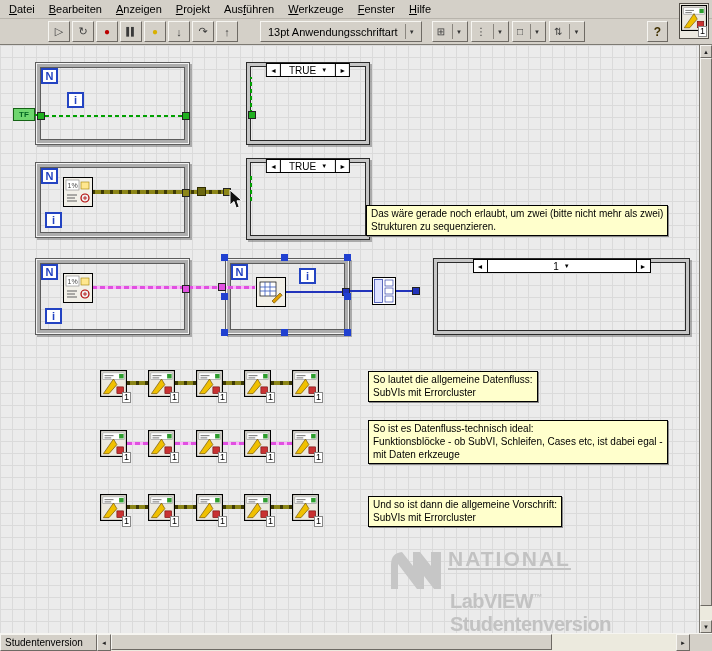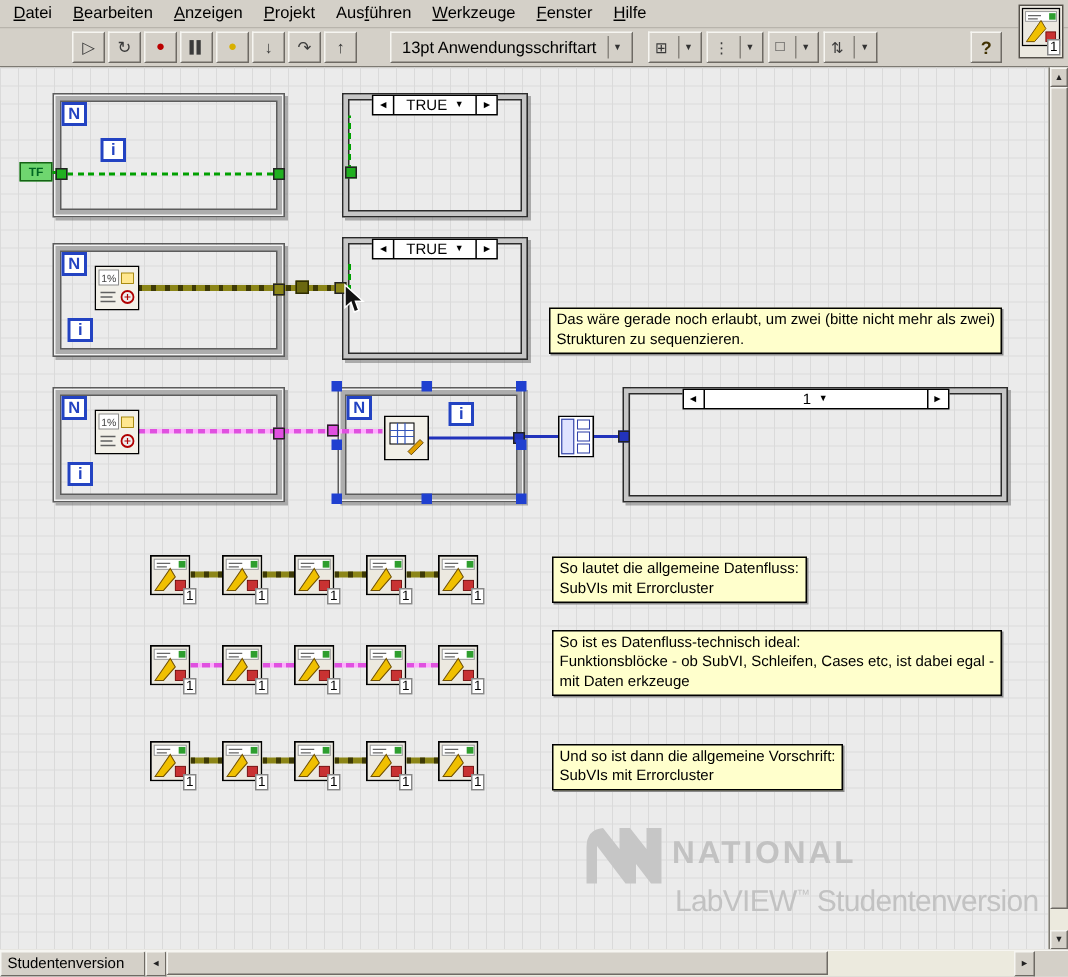--- a/index.html
+++ b/index.html
@@ -18,21 +18,21 @@
   .ddcell{width:13px;height:15px;margin-left:7px;border-left:1px solid #8a867f;display:flex;align-items:center;justify-content:center;font-size:6px;color:#333;}
   .icondd{height:21px;display:flex;align-items:center;background:#d4d0c8;border:1px solid;border-color:#f6f5f1 #6e6a64 #6e6a64 #f6f5f1;padding:0 2px 0 4px;margin-right:3px;font-size:10px;color:#3a3a3a;}
   .helpbtn{width:21px;height:21px;margin-left:auto;margin-right:44px;background:#d4d0c8;border:1px solid;border-color:#f6f5f1 #6e6a64 #6e6a64 #f6f5f1;display:flex;align-items:center;justify-content:center;font-weight:bold;font-size:12px;color:#403000;}
   .vi-badge{position:absolute;top:3px;right:3px;width:30px;height:36px;border:1px solid #55514a;background:#ece9e0;z-index:50;padding:1px;}
   .vi-badge .num{position:absolute;right:1px;bottom:1px;background:#fff;border:1px solid #888;font-size:9px;line-height:9px;padding:0 1px;}
 
   
   .diagram{position:absolute;left:0;top:45px;width:699px;height:588px;overflow:hidden;background-color:#ebebeb;background-image:linear-gradient(#dadada 1px,transparent 1px),linear-gradient(90deg,#dadada 1px,transparent 1px);background-size:12px 12px;}
   .struct{position:absolute;}
   .forloop{border:1px solid #5c5c5c;box-shadow:inset 0 0 0 1px #f2f2f2,inset 0 0 0 4px #adadad,inset 0 0 0 5px #5c5c5c,2px 2px 0 rgba(90,90,90,.45);}
-  .casestruct{border:1px solid #2a2a2a;box-shadow:inset 0 0 0 3px #c6c6c6,inset 0 0 0 4px #2a2a2a,2px 2px 0 rgba(90,90,90,.45);}
+  .casestruct{border:1px solid #2a2a2a;box-shadow:inset 0 0 0 3px #c6c6c6,inset 0 0 0 4px #2a2a2a,2px 2px 0 rgba(90,90,90,.45);margin-left:18px;}
   .selector{position:absolute;top:0;left:50%;transform:translateX(-50%);display:flex;align-items:stretch;background:#fff;border:1px solid #000;height:14px;font-size:10px;z-index:5;}
   .sel-arr{width:13px;display:flex;align-items:center;justify-content:center;font-size:7px;}
   .sel-name{border-left:1px solid #000;border-right:1px solid #000;padding:0 8px;display:flex;align-items:center;justify-content:center;gap:5px;min-width:44px;font-size:10px;}
   .sel-name .dd{font-size:6px;}
   .selector.wide .sel-name{min-width:150px;}
   .term{position:absolute;width:17px;height:16px;background:#fff;border:2px solid #2343c2;color:#2343c2;font-weight:bold;font-size:11px;display:flex;align-items:center;justify-content:center;z-index:3;}
   .bool-const{position:absolute;width:22px;height:13px;background:#6fd66f;border:1px solid #156315;color:#062;font-weight:bold;font-size:8px;display:flex;align-items:center;justify-content:center;z-index:3;}
   .wire{position:absolute;z-index:2;}
   .greenh{height:2px;background:repeating-linear-gradient(90deg,#00a000 0 4px,transparent 4px 7px);}
   .greenv{width:2px;background:repeating-linear-gradient(0deg,#00a000 0 4px,transparent 4px 7px);}
@@ -44,26 +44,26 @@
   .junction{position:absolute;width:9px;height:9px;background:#6b6810;border:1px solid #2e2c00;z-index:4;}
   .handle{position:absolute;width:7px;height:7px;background:#2040d0;z-index:6;}
   .node{position:absolute;z-index:3;}
   .note{position:absolute;background:#ffffcc;border:1px solid #000;box-shadow:1px 1px 0 #8a8a8a;padding:1px 4px 2px;font-size:10px;line-height:13px;z-index:8;white-space:nowrap;}
   .vi{position:absolute;width:27px;height:27px;z-index:3;}
   .vi .num{position:absolute;right:-4px;bottom:-6px;background:#fff;border:1px solid #888;font-size:9px;line-height:9px;padding:0 1px;}
   .cursor{position:absolute;z-index:30;}
 
   
   .watermark{position:absolute;left:388px;top:503px;color:#c2c2c2;z-index:1;}
-  .wm-row{display:flex;align-items:center;}
+  .wm-row{display:flex;text-decoration:underline;}
   .wm-brand{margin-left:4px;font-weight:bold;}
   .wm-l1{font-size:21px;line-height:22px;letter-spacing:2px;}
   .wm-l2{font-size:21px;line-height:22px;letter-spacing:1px;}
   .wm-brand sup{font-size:8px;}
-  .wm-product{margin:0 0 0 62px;font-size:20px;font-weight:normal;letter-spacing:-0.5px;}
+  .wm-product{margin:0 0 0 62px;font-size:20px;font-weight:bold;letter-spacing:-0.5px;}
   .wm-product sup{font-size:9px;}
 
   
   .vscroll{position:absolute;right:0;top:45px;width:13px;height:588px;background:#eceade;border-left:1px solid #7d7a73;z-index:40;}
   .sbtn{width:12px;height:13px;background:#d4d0c8;border:1px solid;border-color:#f6f5f1 #6e6a64 #6e6a64 #f6f5f1;display:flex;align-items:center;justify-content:center;font-size:6px;color:#222;}
   .vthumb{position:absolute;top:13px;left:0;width:12px;height:548px;background:#d4d0c8;border:1px solid;border-color:#f6f5f1 #6e6a64 #6e6a64 #f6f5f1;}
   .vscroll .sbtn.down{position:absolute;bottom:0;left:0;}
   .statusbar{position:absolute;left:0;bottom:0;width:712px;height:18px;background:#d4d0c8;display:flex;align-items:stretch;border-top:1px solid #f6f5f1;z-index:45;}
   .ctx-box{width:97px;background:#d4d0c8;border:1px solid;border-color:#f6f5f1 #6e6a64 #6e6a64 #f6f5f1;font-size:10px;display:flex;align-items:center;padding-left:4px;}
   .hbtn{width:14px;background:#d4d0c8;border:1px solid;border-color:#f6f5f1 #6e6a64 #6e6a64 #f6f5f1;display:flex;align-items:center;justify-content:center;font-size:6px;color:#222;}

